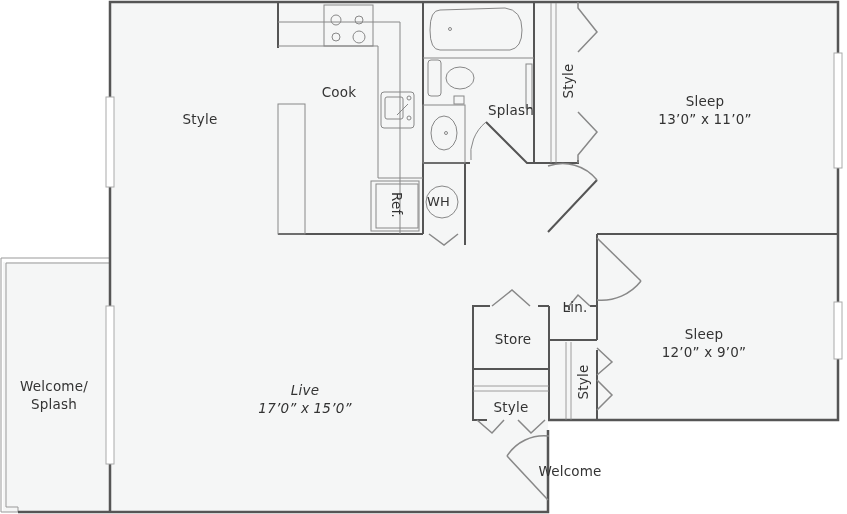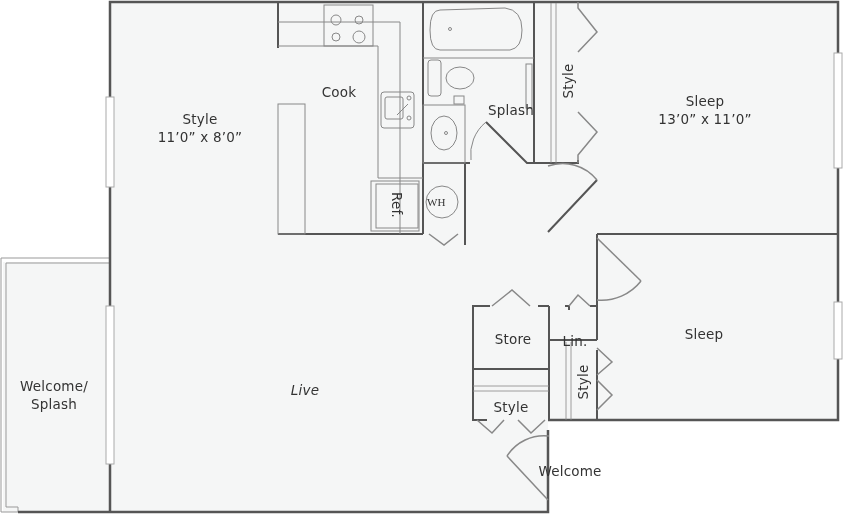--- a/index.html
+++ b/index.html
@@ -134,58 +134,59 @@
       <line x1="473" y1="386" x2="549" y2="386" stroke-width="0.8"></line>
       <line x1="473" y1="391" x2="549" y2="391" stroke-width="0.8"></line>
       <line x1="566" y1="342" x2="566" y2="420" stroke-width="0.8"></line>
       <line x1="571" y1="342" x2="571" y2="420" stroke-width="0.8"></line>
     </g>
   </g>
 </svg>
 
 <div class="lbl" style="left:140px; top:110px; width:120px;">
   <span>Style</span>
-  <span class="dim">11’0” x 8’0”</span>
 </div>
 <div class="lbl" style="left:309px; top:83px; width:60px;">
   <span>Cook</span>
 </div>
 <div class="lbl" style="left:465px; top:101px; width:60px;padding-left:16px;">
   <span>Splash</span>
 </div>
 <div class="lbl rot" style="left:543px; top:72px; width:50px;">
   <span>Style</span>
 </div>
 <div class="lbl" style="left:630px; top:92px; width:150px;">
   <span>Sleep</span>
   <span class="dim">13’0” x 11’0”</span>
 </div>
 <div class="lbl rot90" style="left:377px; top:196px; width:40px;">
   <span>Ref.</span>
 </div>
-<div class="lbl" style="left:427px; top:193px; width:18px; font-size:11px;font-family:Liberation Serif, serif;">
+<div class="lbl" style="left:427px; top:193px; width:18px; font-size:13px;">
   <span>WH</span>
 </div>
 <div class="lbl" style="left:480px; top:330px; width:66px;">
   <span>Store</span>
 </div>
-<div class="lbl" style="left:553px; top:332px; width:44px;">
+<div class="lbl" style="left:553px; top:298px; width:44px;">
   <span>Lin.</span>
 </div>
 <div class="lbl" style="left:640px; top:325px; width:128px;">
   <span>Sleep</span>
+  <span class="dim">12’0” x 9’0”</span>
 </div>
 <div class="lbl rot" style="left:558px; top:373px; width:50px;">
   <span>Style</span>
 </div>
 <div class="lbl" style="left:478px; top:398px; width:66px;">
   <span>Style</span>
 </div>
 <div class="lbl" style="left:250px; top:381px; width:110px;font-style:italic;">
   <span>Live</span>
+  <span class="dim">17’0” x 15’0”</span>
 </div>
 <div class="lbl" style="left:14px; top:377px; width:80px;">
   <span>Welcome/</span>
   <span class="dim">Splash</span>
 </div>
 <div class="lbl" style="left:530px; top:462px; width:80px;">
   <span>Welcome</span>
 </div>
 
 </body></html>

